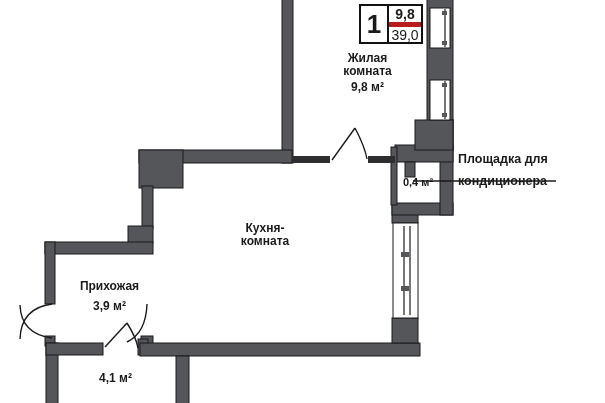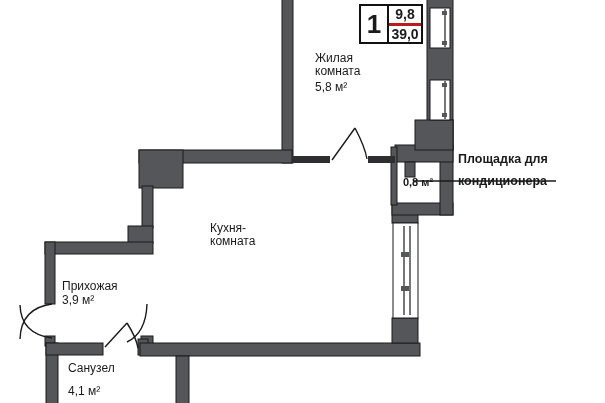--- a/index.html
+++ b/index.html
@@ -1,36 +1,36 @@
 <!DOCTYPE html>
 <html><head>
 <meta charset="utf-8">
 <style>
   html,body{margin:0;padding:0;background:#fff;}
   .stage{
     position:relative;width:605px;height:403px;background:#fff;overflow:hidden;
     font-family:"Liberation Sans",sans-serif;color:#1a1a1a;
   }
   .stage svg{position:absolute;left:0;top:0;}
-  .room-label{position:absolute;text-align:left;font-weight:400;font-size:12px;line-height:13px;}
+  .room-label{position:absolute;text-align:center;font-weight:700;font-size:12px;line-height:13px;}
   .room-label .rname{white-space:pre-line;}
   .room-label .rarea{margin-top:3px;}
   .platform-area{position:absolute;font-weight:700;font-size:11px;text-align:center;}
   .annotation{position:absolute;font-weight:700;font-size:12.5px;line-height:22px;white-space:pre-line;}
   .badge{
     position:absolute;left:359px;top:4px;width:64px;height:40px;
     border:2px solid #111;background:#fff;display:flex;box-sizing:border-box;
   }
   .badge .cell-rooms{
     width:26px;border-right:2px solid #111;display:flex;align-items:center;justify-content:center;
     font-weight:700;font-size:26px;
   }
   .badge .col{flex:1;display:flex;flex-direction:column;}
-  .badge .col .top{flex:1;border-bottom:3px solid #b91c1c;display:flex;align-items:center;justify-content:center;font-weight:700;font-size:14px;}
-  .badge .col .bot{flex:1;display:flex;align-items:center;justify-content:center;font-weight:700;font-size:14px;}
+  .badge .col .top{flex:1;border-bottom:5px solid #b91c1c;display:flex;align-items:center;justify-content:center;font-weight:700;font-size:14px;}
+  .badge .col .bot{flex:1;display:flex;align-items:center;justify-content:center;font-weight:400;font-size:14px;}
 </style>
 </head>
 <body>
 
 <div class="stage">
 
   <svg width="605" height="403" viewBox="0 0 605 403">
     <g fill="#55565a" stroke="#1b1b1d" stroke-width="1">
 
       <rect x="282" y="-2" width="11" height="165"></rect>
@@ -106,36 +106,35 @@
     <div class="cell-rooms">1</div>
     <div class="col">
       <div class="top">9,8</div>
       <div class="bot">39,0</div>
     </div>
   </div>
 
   <div class="room-label" style="left:315px;top:52px;width:105px;">
     <div class="rname">Жилая
 комната</div>
-    <div class="rarea">5,8 м²</div>
+    <div class="rarea">9,8 м²</div>
   </div>
 
   <div class="room-label" style="left:210px;top:222px;width:110px;">
     <div class="rname">Кухня-
 комната</div>
   </div>
 
   <div class="room-label" style="left:62px;top:280px;width:95px;">
     <div class="rname">Прихожая</div>
-    <div class="rarea" style="margin-top:1px;">3,9 м²</div>
+    <div class="rarea" style="margin-top:7px;">3,9 м²</div>
   </div>
 
   <div class="room-label" style="left:68px;top:362px;width:95px;">
-    <div class="rname">Санузел</div>
     <div class="rarea" style="margin-top:10px;">4,1 м²</div>
   </div>
 
-  <div class="platform-area" style="left:392px;top:176px;width:52px;">0,8 м²</div>
+  <div class="platform-area" style="left:392px;top:176px;width:52px;">0,4 м²</div>
 
   <div class="annotation" style="left:458px;top:148px;width:110px;">Площадка для
 кондиционера</div>
 
 </div>
 
 </body></html>

